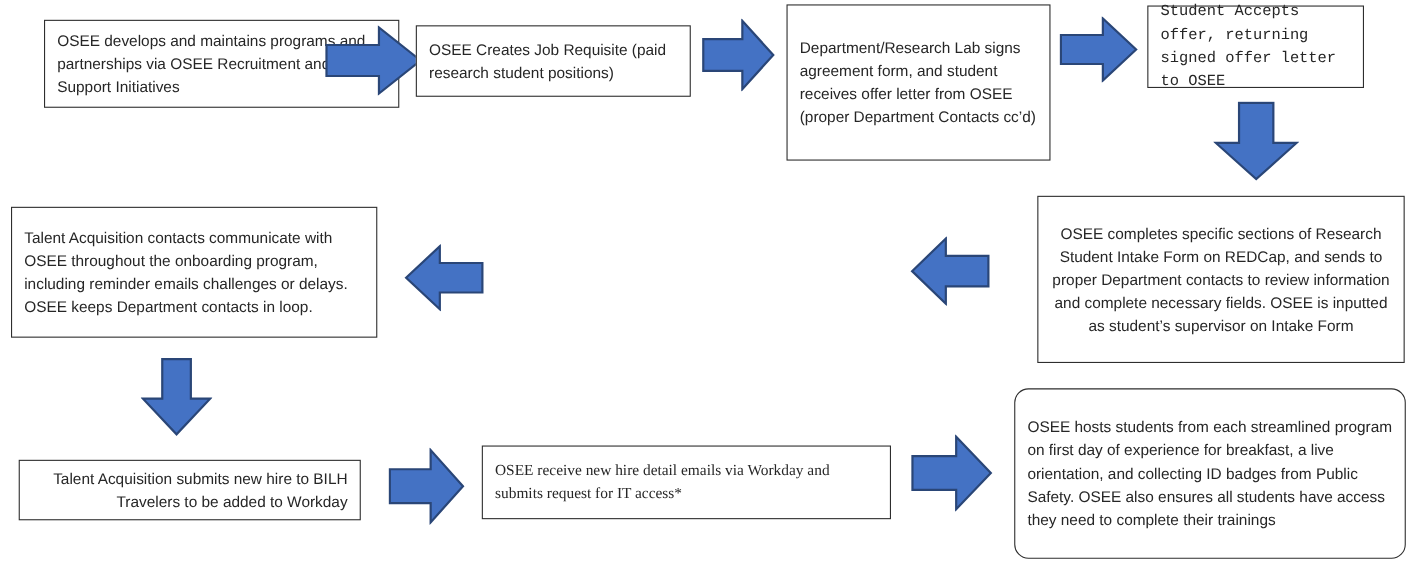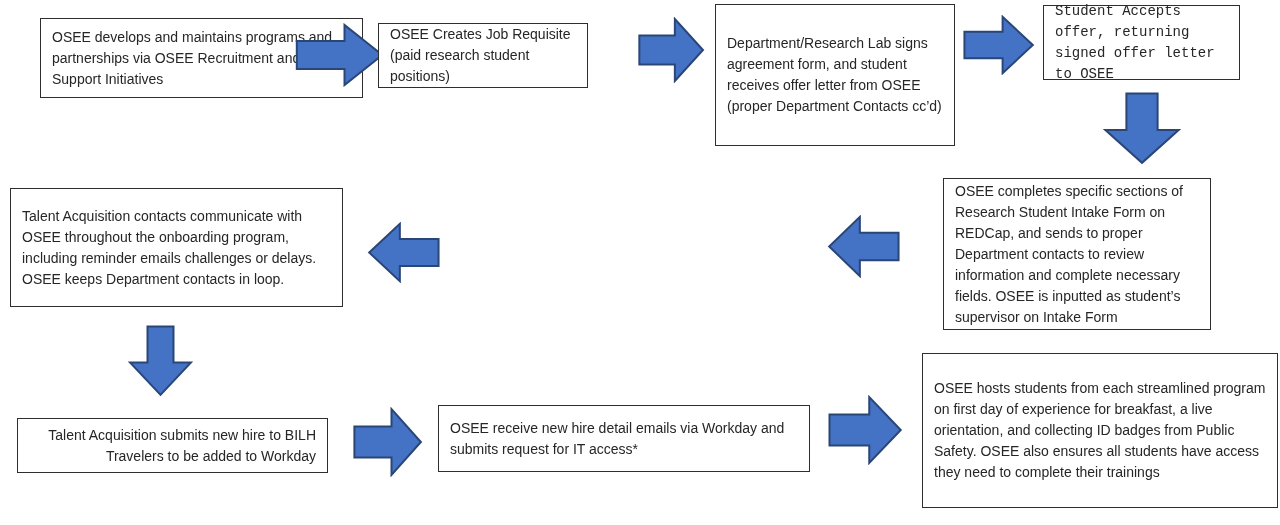--- a/index.html
+++ b/index.html
@@ -33,29 +33,29 @@
     display: block;
   }
   .arrow polygon {
     fill: var(--arrow-fill, #4472C4);
     stroke: var(--arrow-border, #2a4677);
     stroke-width: 2px;
     stroke-linejoin: miter;
   }
   
   .s1  { left: 12px;   top: 18px;  width: 323px; height: 80px; margin-left: 28px;  }
-  .s2  { left: 378px;  top: 23px;  width: 210px; height: 65px;  }
+  .s2  { left: 378px;  top: 23px;  width: 250px; height: 65px;  }
   .s3  { left: 715px;  top: 4px;   width: 240px; height: 142px; }
   .s4  { left: 1043px; top: 5px;   width: 197px; height: 75px; font-family: Liberation Mono, monospace;  }
-  .s5  { left: 943px;  top: 178px; width: 268px; height: 152px; }
+  .s5  { left: 943px;  top: 178px; width: 334px; height: 152px; text-align: center; }
   .s6  { left: 485px;  top: 220px; width: 303px; height: 67px;  }
   .s7  { left: 10px;   top: 188px; width: 333px; height: 119px; }
   .s8  { left: 17px;   top: 418px; width: 311px; height: 55px; text-align: right;  }
-  .s9  { left: 438px;  top: 405px; width: 372px; height: 67px;  }
-  .s10 { left: 922px;  top: 353px; width: 356px; height: 155px; }
+  .s9  { left: 438px;  top: 405px; width: 372px; height: 67px; font-family: Liberation Serif, serif;  }
+  .s10 { left: 922px;  top: 353px; width: 356px; height: 155px; border-radius: 13px; }
   
   .a1 { left: 295px;  top: 23px;  width: 90px; height: 64px; }
   .a2 { left: 638px;  top: 17px;  width: 67px; height: 66px; }
   .a3 { left: 963px;  top: 15px;  width: 72px; height: 60px; }
   .a4 { left: 1103px; top: 92px;  width: 78px; height: 73px; }
   .a5 { left: 827px;  top: 215px; width: 73px; height: 63px; }
   .a6 { left: 367px;  top: 222px; width: 73px; height: 61px; }
   .a7 { left: 128px;  top: 325px; width: 65px; height: 72px; }
   .a8 { left: 353px;  top: 407px; width: 70px; height: 70px; }
   .a9 { left: 828px;  top: 395px; width: 75px; height: 70px; }

